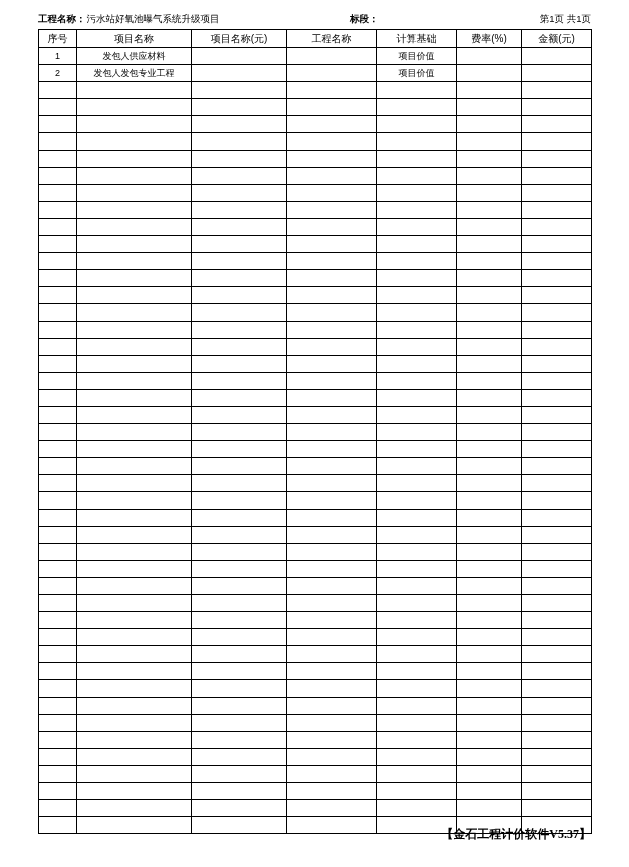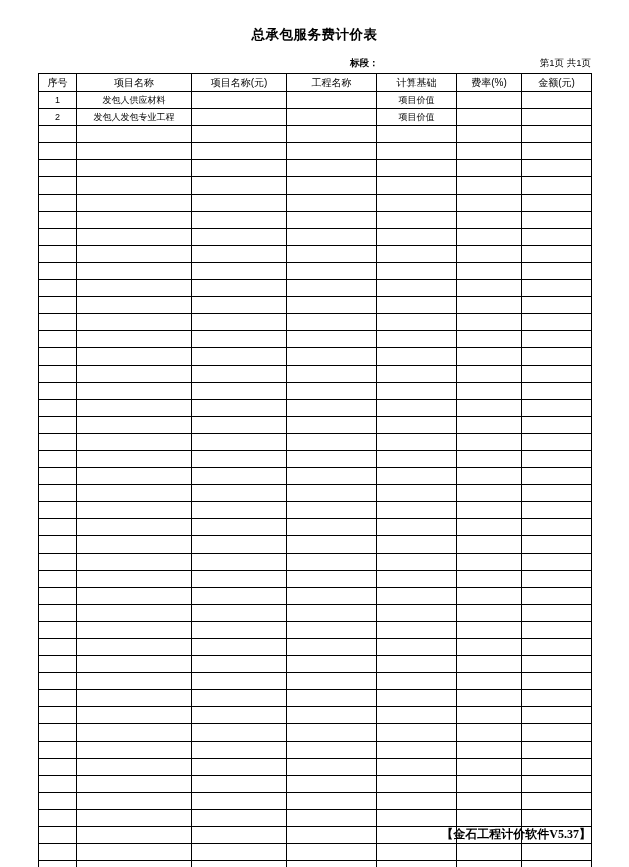--- a/index.html
+++ b/index.html
@@ -102,23 +102,26 @@
     font-size: 12px;
     font-weight: bold;
     font-family: "Liberation Serif", serif;
   }
 </style>
 </head>
 <body>
 
 <div class="page">
 
-  <div class="title">总承包服务费计价表</div>
 
   <div class="meta-row">
+    <div class="meta-project">
+      <span class="meta-label">工程名称：</span>
+      <span class="meta-value">污水站好氧池曝气系统升级项目</span>
+    </div>
     <div class="meta-section">
       <span class="meta-label">标段：</span>
       <span class="meta-value"></span>
     </div>
     <div class="meta-page">第1页 共1页</div>
   </div>
 
   <table class="main">
     <colgroup>
       <col style="width:38px">

